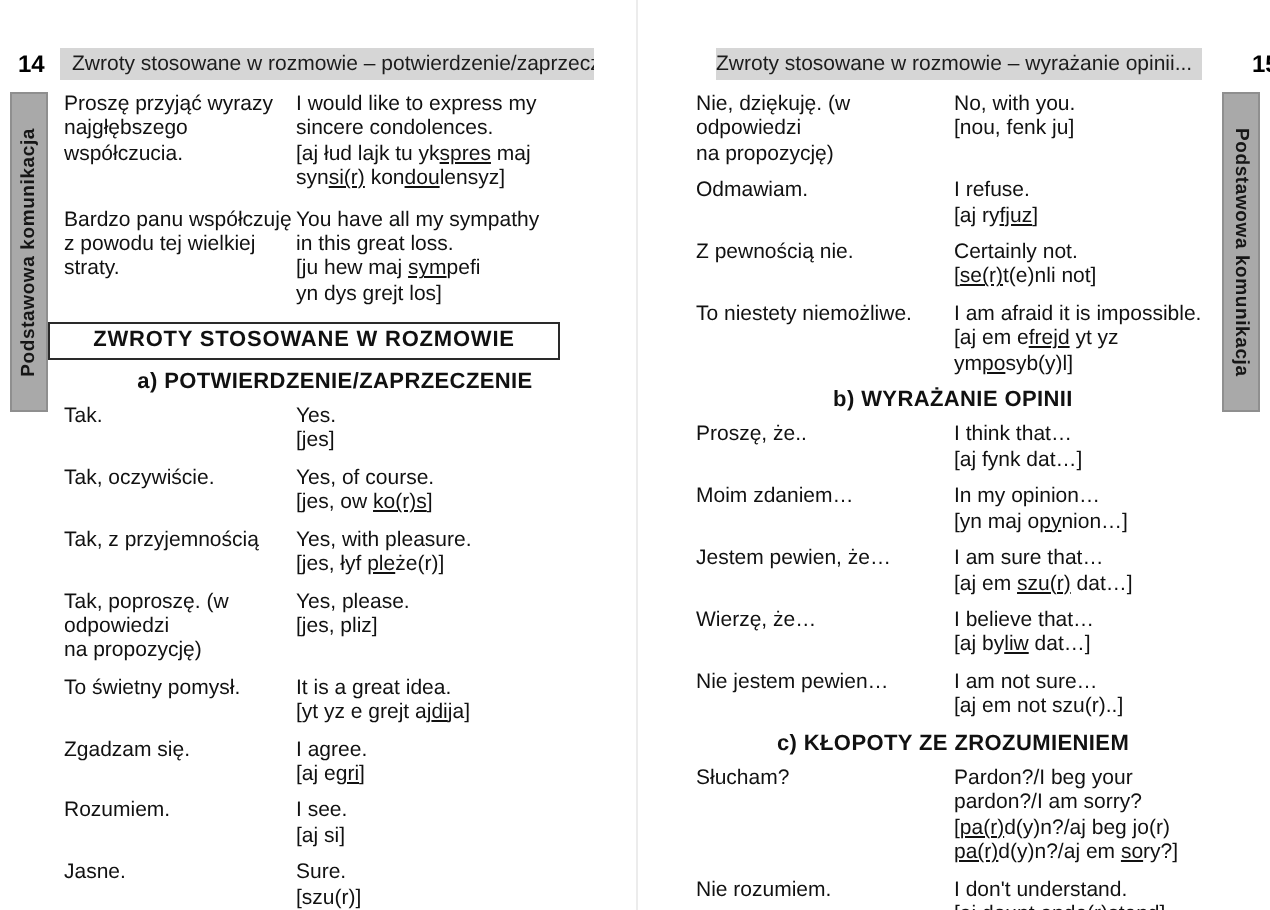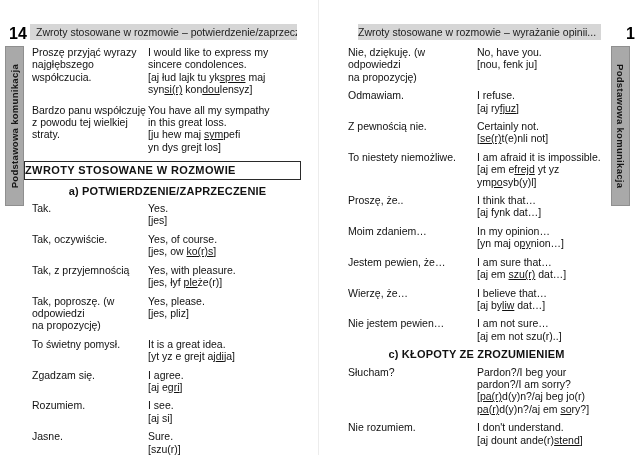--- a/index.html
+++ b/index.html
@@ -17,21 +17,21 @@
     display:flex;align-items:center;justify-content:center;
   }
   .side-tab span{
     font-size:9.5px;font-weight:bold;color:#161616;letter-spacing:0.3px;white-space:nowrap;
   }
   .side-tab.left{left:5px;}
   .side-tab.right{left:611px;}
   .side-tab.left span{writing-mode:vertical-rl;transform:rotate(180deg);}
   .side-tab.right span{writing-mode:vertical-rl;}
   
-  .pgnum{position:absolute;top:25px;font-size:16px;font-weight:bold;color:#000;}
+  .pgnum{position:absolute;top:25px;font-size:12px;font-weight:bold;color:#000;}
   .pgnum.n14{left:9px;}
   .pgnum.n15{left:626px;}
   .hdrbar{
     position:absolute;top:24px;height:16px;background:#d6d6d6;
     font-size:10.5px;line-height:16px;color:#1c1c1c;box-sizing:border-box;white-space:nowrap;overflow:hidden;
   }
   .hdrbar.left-hdr{left:30px;width:267px;padding-left:6px;text-align:left;}
   .hdrbar.right-hdr{left:358px;width:243px;padding-right:6px;text-align:center;}
   
   .content{position:absolute;top:46px;font-size:10.5px;line-height:12.4px;}
@@ -39,22 +39,22 @@
   .content.rpc{left:348px;width:257px;}
   .row{display:flex;margin-bottom:6px;}
   .lpc .row .pl{width:116px;flex:0 0 116px;}
   .rpc .row .pl{width:129px;flex:0 0 129px;}
   .row .encol{flex:1;}
   .pl,.en,.ph{white-space:pre-line;}
   .intro .row{margin-bottom:8px;}
   u{text-decoration:underline;text-underline-offset:1px;}
   .boxtitle{
     border:1px solid #2a2a2a;background:#fff;
-    margin:2px 0 5px -8px;width:277px;box-sizing:border-box;
-    font-weight:bold;font-size:11px;letter-spacing:0.4px;
+    margin:2px 0 5px -8px;width:256px;box-sizing:border-box;
+    text-align:center;font-weight:bold;font-size:11px;letter-spacing:0.4px;
     padding:2px 0 2px 0;
   }
   .section{
     text-align:center;font-weight:bold;font-size:11px;letter-spacing:0.2px;
     margin:2px 0 5px 0;
   }
   .rows{display:block;}
 </style>
 </head>
 <body>
@@ -173,21 +173,21 @@
       </div>
   </div>
 
   <div class="content rpc">
     <div class="rows">
 
         <div class="row">
           <div class="pl">Nie, dziękuję. (w odpowiedzi
 na propozycję)</div>
           <div class="encol">
-            <div class="en">No, have you.</div>
+            <div class="en">No, with you.</div>
             <div class="ph">[nou, fenk ju]</div>
           </div>
         </div>
 
         <div class="row">
           <div class="pl">Odmawiam.</div>
           <div class="encol">
             <div class="en">I refuse.</div>
             <div class="ph">[aj ry<u>fjuz</u>]</div>
           </div>
@@ -203,20 +203,21 @@
 
         <div class="row">
           <div class="pl">To niestety niemożliwe.</div>
           <div class="encol">
             <div class="en">I am afraid it is impossible.</div>
             <div class="ph">[aj em e<u>frejd</u> yt yz ym<u>po</u>syb(y)l]</div>
           </div>
         </div>
       </div>
 
+    <div class="section">b) WYRAŻANIE OPINII</div>
 
     <div class="rows">
 
         <div class="row">
           <div class="pl">Proszę, że..</div>
           <div class="encol">
             <div class="en">I think that…</div>
             <div class="ph">[aj fynk dat…]</div>
           </div>
         </div>

